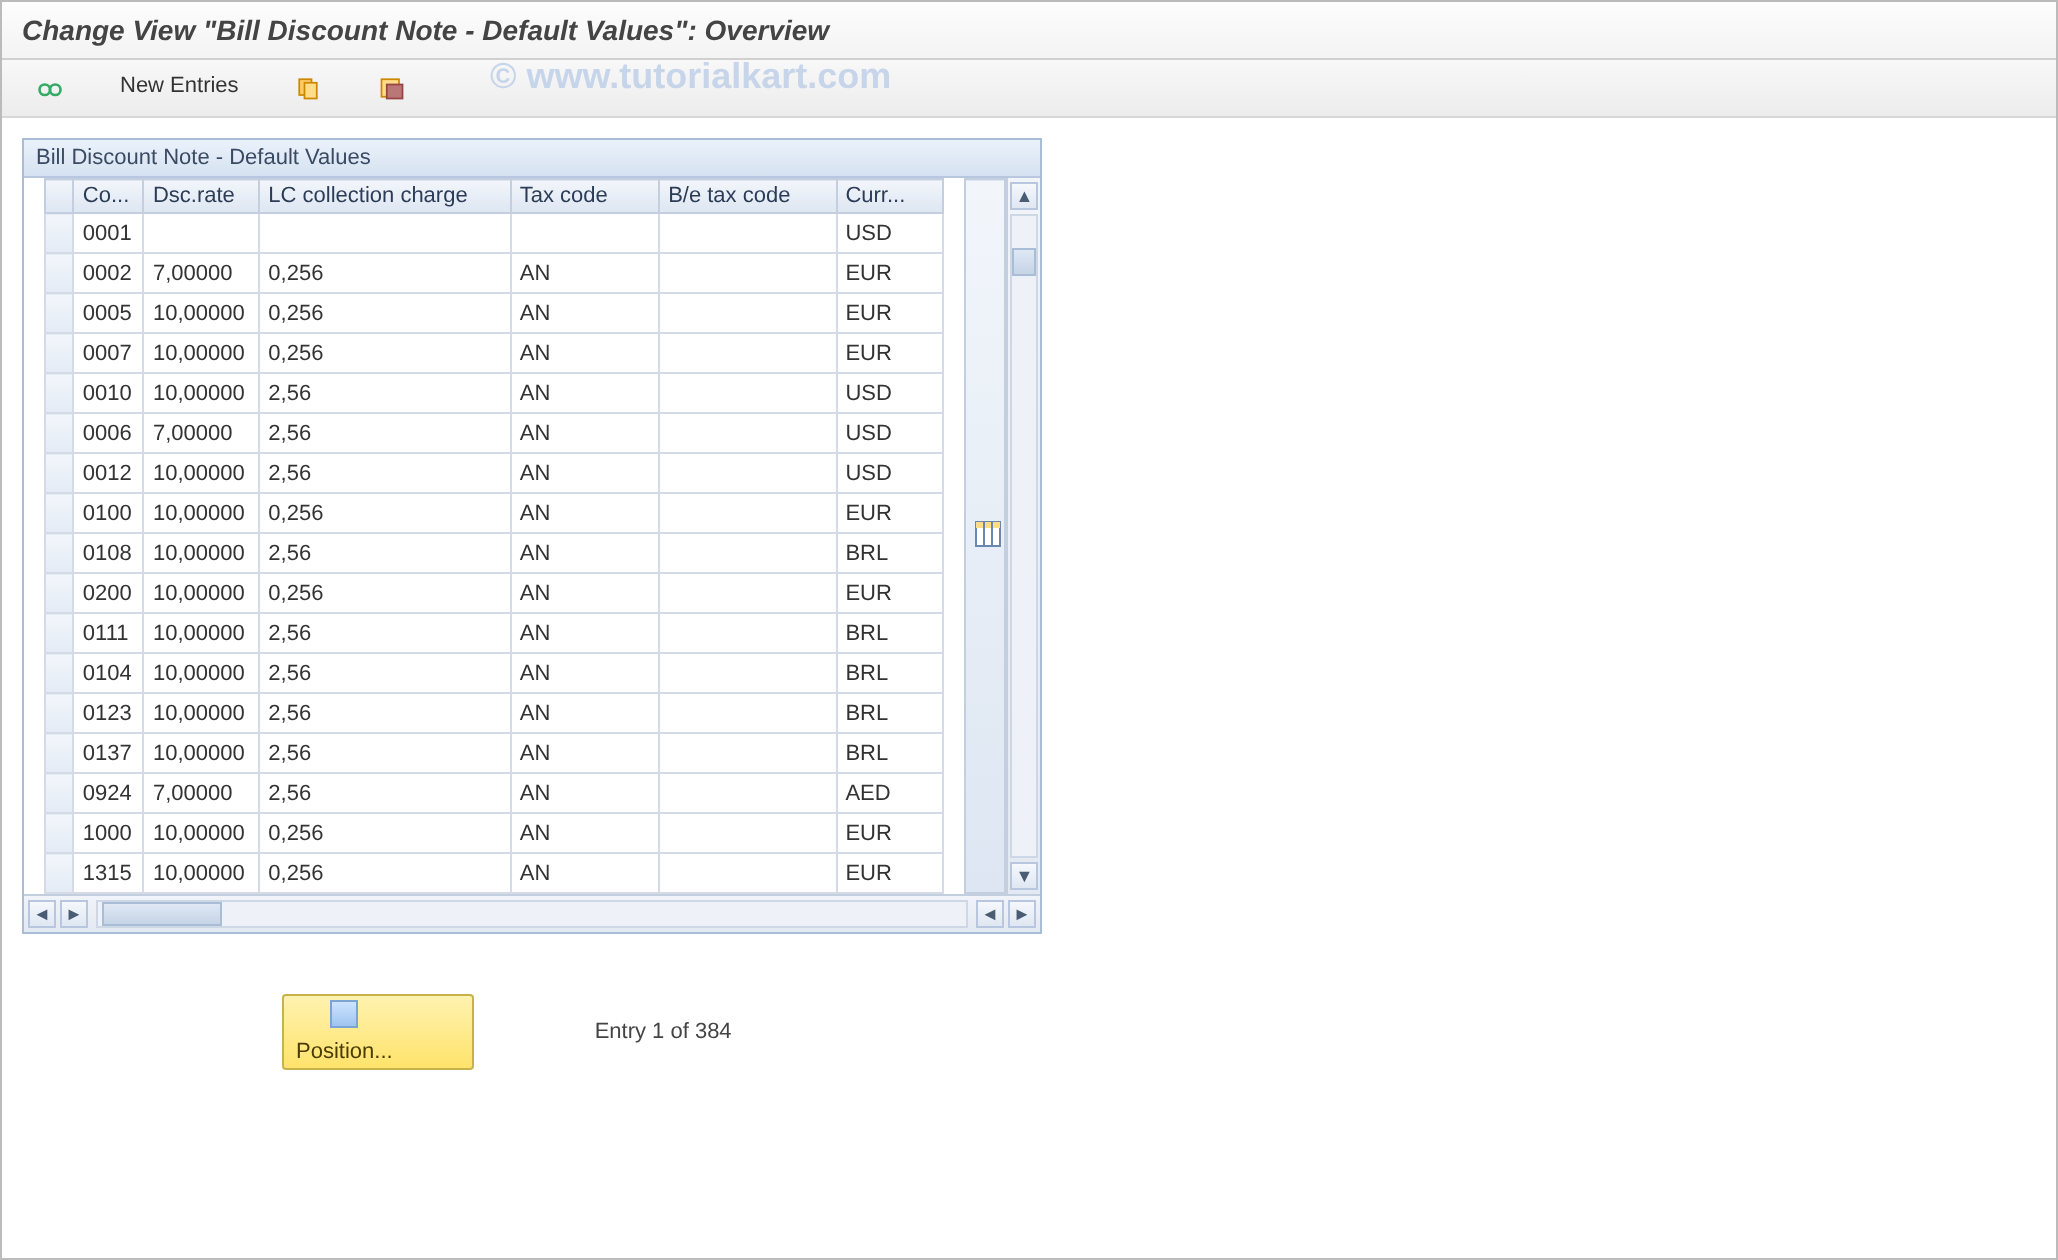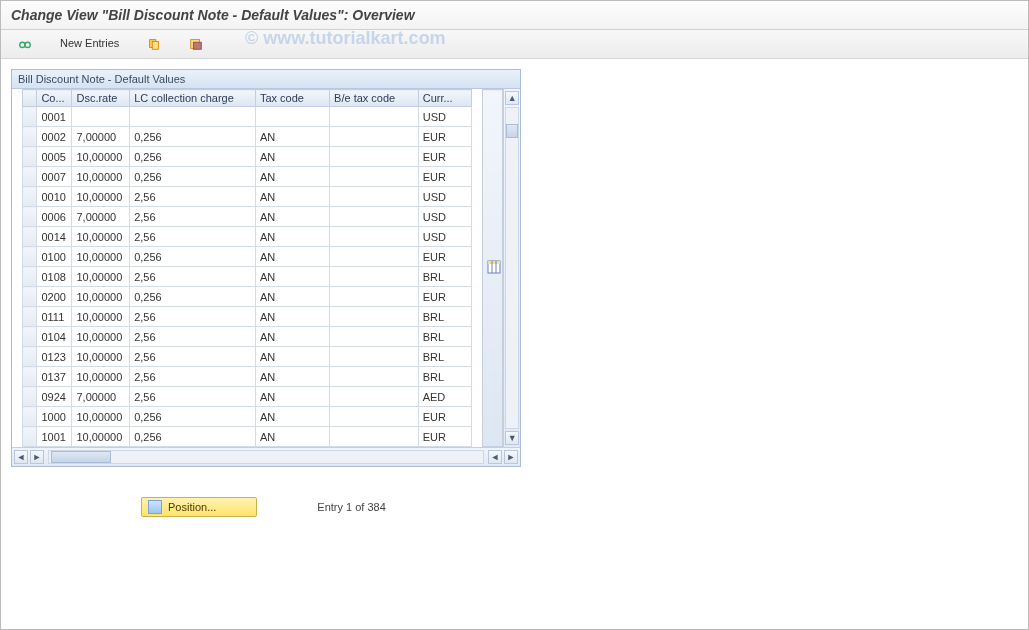--- a/index.html
+++ b/index.html
@@ -167,20 +167,21 @@
       display:inline-flex;
       align-items:center;
       gap:6px;
       padding:2px 40px 2px 6px;
       background: linear-gradient(#fff2b0,#ffe36b);
       border:1px solid #c8b24a;
       border-radius:2px;
       cursor:pointer;
       color:#4a3c00;
       font-size:11px;
+      flex-direction:column;
     }
     .pos-btn .mini-icon {
       width:14px; height:14px;
       background: linear-gradient(#cde3ff,#9fc4f0);
       border:1px solid #7ba3d4;
     }
     .entry-text { color:#444; }
     .cfg-icon { width:14px; height:14px; display:inline-block; }
   </style>
 </head>
@@ -298,21 +299,21 @@
                 <td class="rowhead"></td>
                 <td>0006</td>
                 <td>7,00000</td>
                 <td>2,56</td>
                 <td>AN</td>
                 <td></td>
                 <td>USD</td>
               </tr>
               <tr>
                 <td class="rowhead"></td>
-                <td>0014</td>
+                <td>0012</td>
                 <td>10,00000</td>
                 <td>2,56</td>
                 <td>AN</td>
                 <td></td>
                 <td>USD</td>
               </tr>
               <tr>
                 <td class="rowhead"></td>
                 <td>0100</td>
                 <td>10,00000</td>
@@ -388,21 +389,21 @@
                 <td class="rowhead"></td>
                 <td>1000</td>
                 <td>10,00000</td>
                 <td>0,256</td>
                 <td>AN</td>
                 <td></td>
                 <td>EUR</td>
               </tr>
               <tr>
                 <td class="rowhead"></td>
-                <td>1001</td>
+                <td>1315</td>
                 <td>10,00000</td>
                 <td>0,256</td>
                 <td>AN</td>
                 <td></td>
                 <td>EUR</td>
               </tr>
             </tbody>
         </table>
         <table class="grid" style="width:20px;border-left:0">
           <colgroup>

